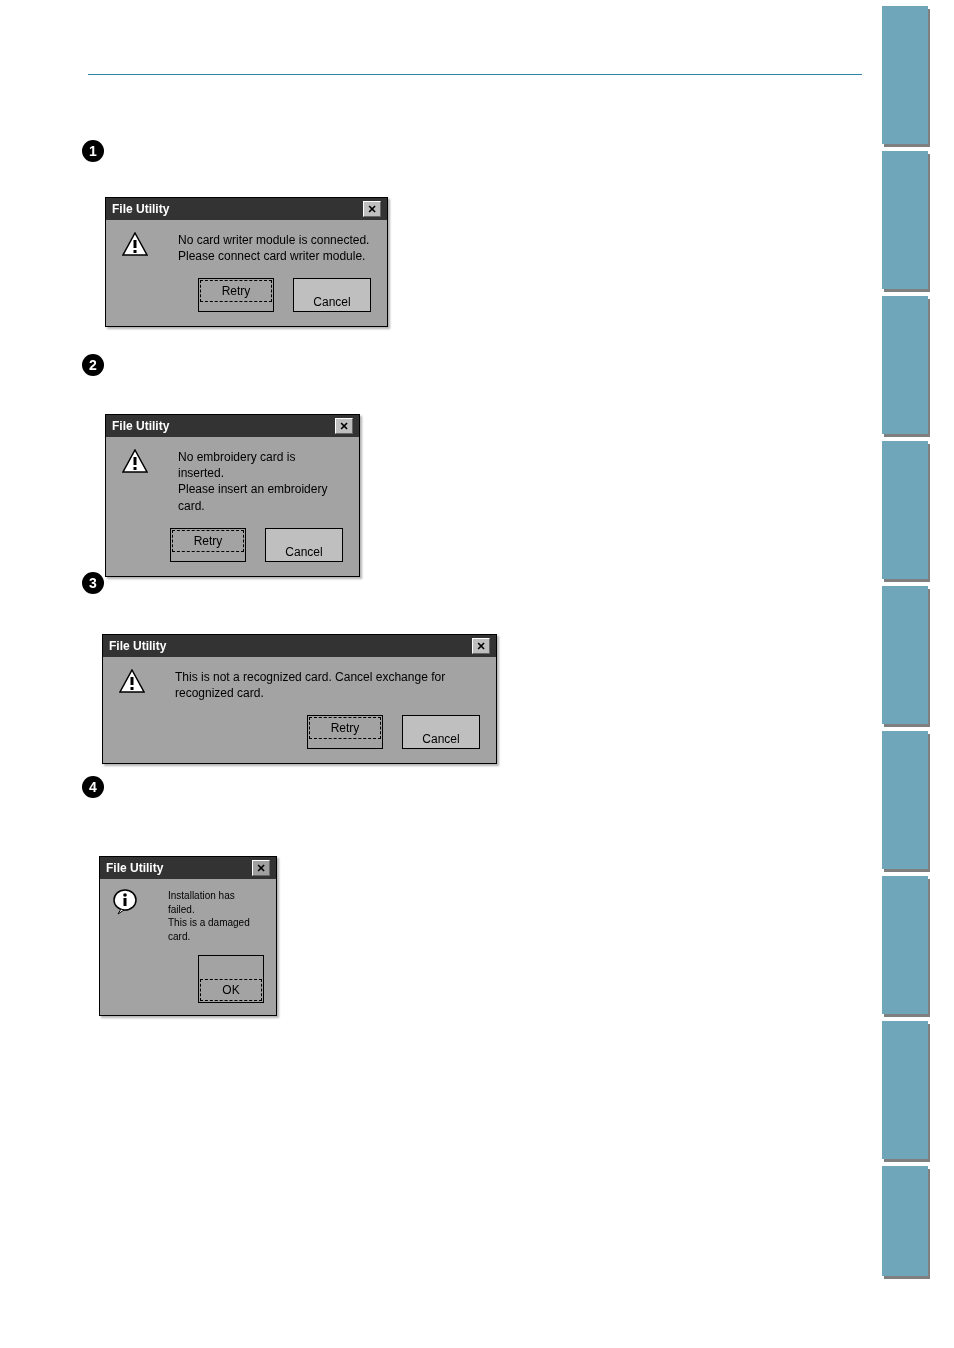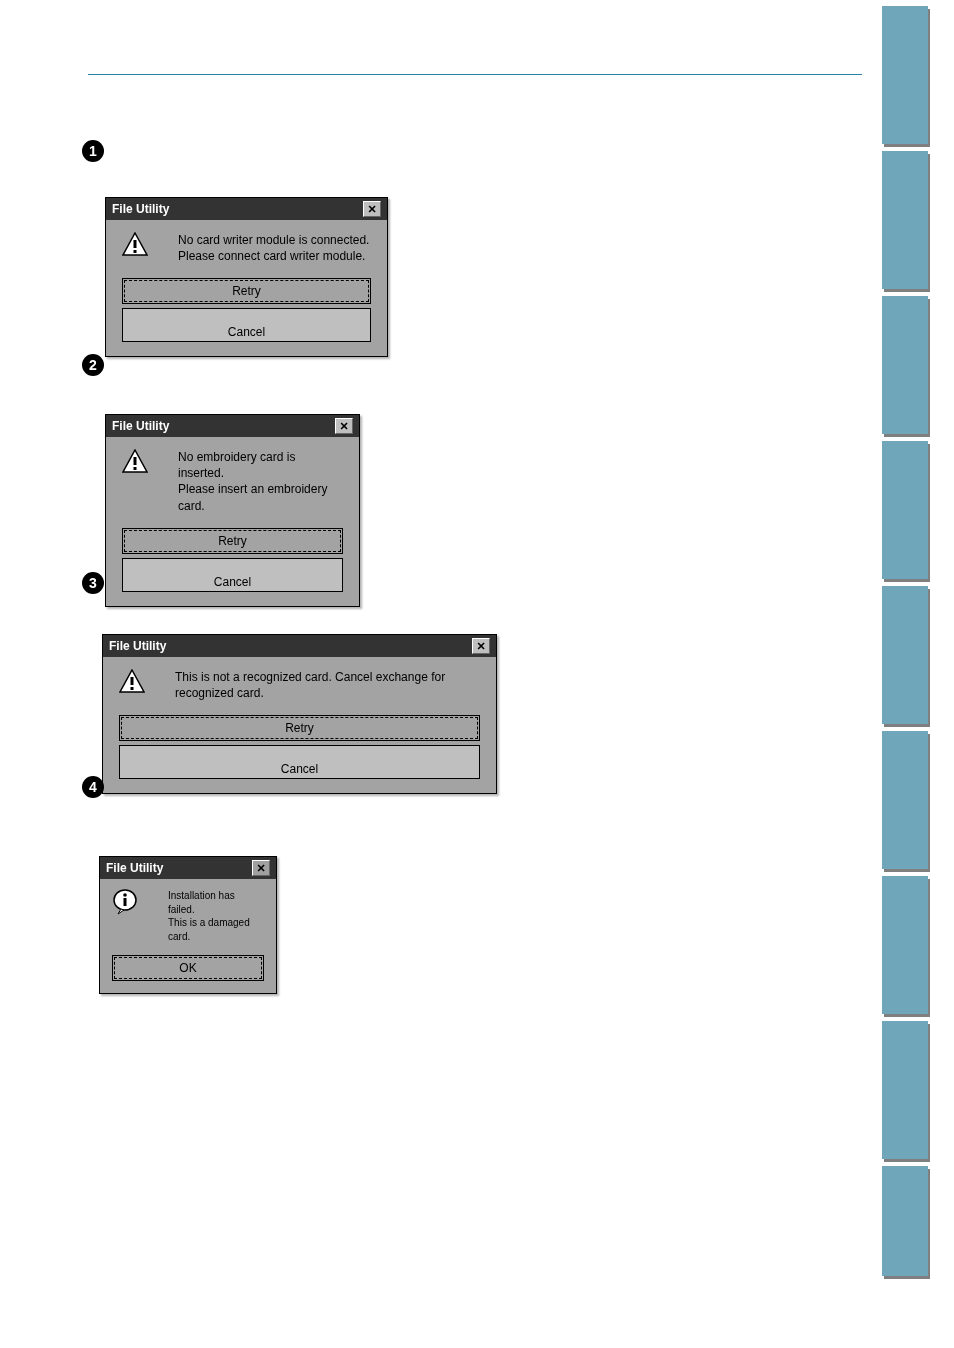--- a/index.html
+++ b/index.html
@@ -105,23 +105,22 @@
     }
     .dialog-text {
       font-size: 12px;
       line-height: 1.35;
       color: #000;
       white-space: pre-line;
     }
     .dialog-buttons {
       display: flex;
       justify-content: flex-end;
-      gap: 4px;
+      gap: 19px;
       margin-top: 2px;
-      flex-direction: column;
     }
     .win-btn {
       min-width: 78px;
       height: 32px;
       background: #bfbfbf;
       border: 1px solid #000;
       font-size: 12px;
       cursor: pointer;
       padding: 16px 8px;
     }
@@ -252,17 +251,17 @@
             <path d="M 9 20 L 6 25 L 12 21 Z" fill="#fff" stroke="#000" stroke-width="1"></path>
             <circle cx="13" cy="6" r="1.8" fill="#000"></circle>
             <rect x="11.5" y="9" width="3" height="8" fill="#000"></rect>
           </svg>
       </span>
       <span class="dialog-text" style="font-size:10px;">Installation has failed.
 This is a damaged card.</span>
     </div>
     <div class="dialog-buttons">
       <div style="border:1px solid #000; padding:1px;">
-        <div class="btn-dashed" style="min-width:62px;">OK</div>
+        <div class="btn-dashed" style="min-width:62px;margin-top:22px;">OK</div>
       </div>
     </div>
   </div>
 </div>
 
 </body></html>

